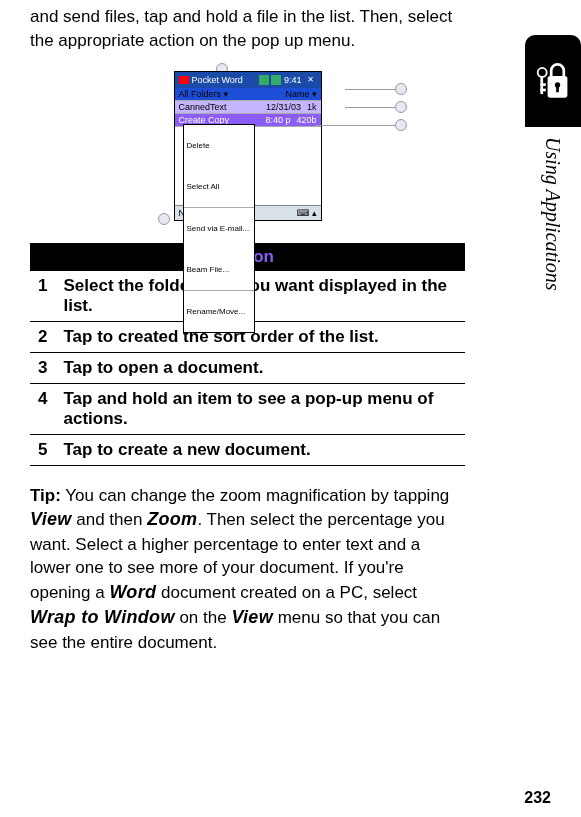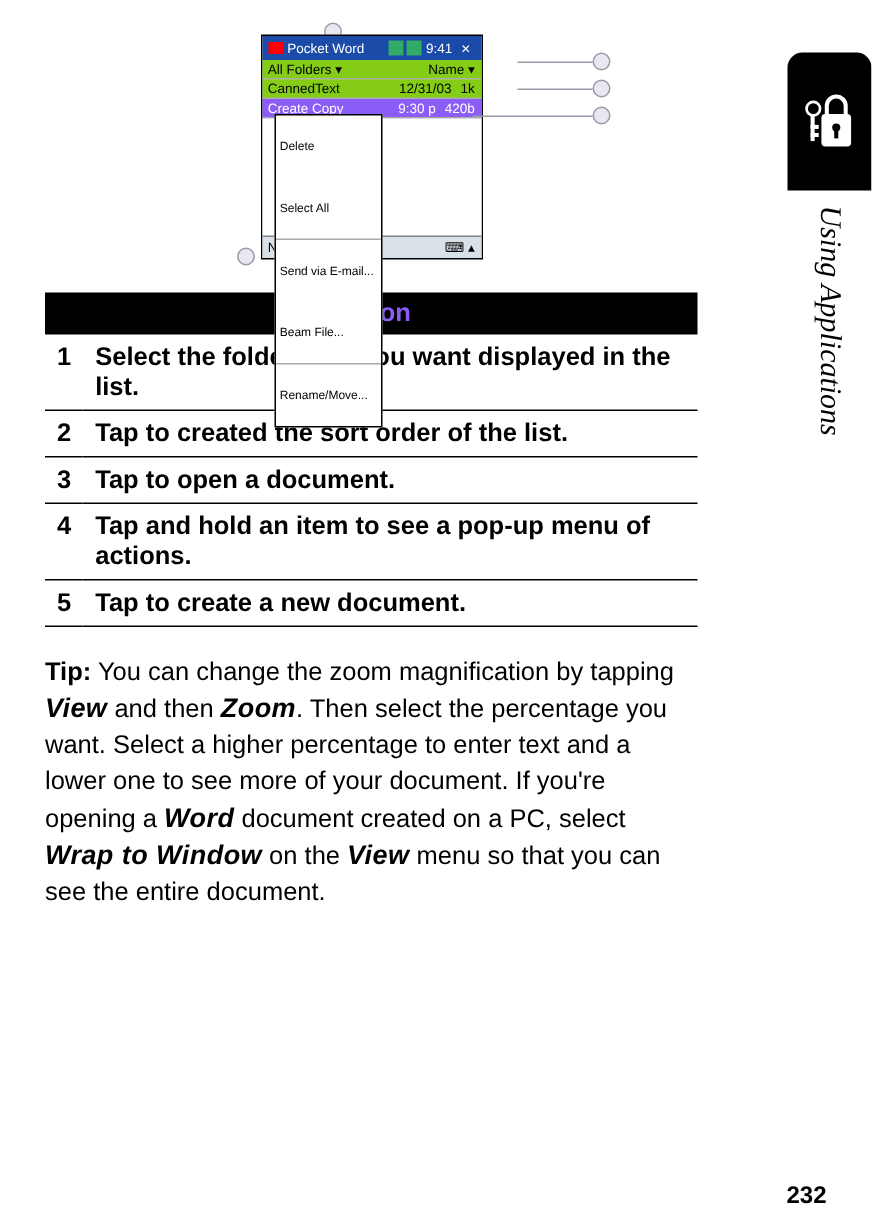--- a/index.html
+++ b/index.html
@@ -35,22 +35,22 @@
       color: #fff;
       padding: 2px 4px;
       display: flex;
       align-items: center;
       gap: 3px;
     }
     .sc-flag { width:10px; height:8px; background:#ff0000; display:inline-block; }
     .sc-icons { margin-left:auto; display:flex; gap:2px; }
     .sc-icon { width:10px; height:10px; background:#3a6; display:inline-block; }
     .sc-close { width:12px; height:12px; background:#1a4ba8; border-radius:50%; color:#fff; display:flex; align-items:center; justify-content:center; font-size:8px; }
-    .sc-row { display:flex; padding:1px 4px; border-bottom:1px solid #aaa; background:#84cc16; color:#000; }
-    .sc-row.header { background:#84cc16;gap:32px; }
+    .sc-row { display:flex; padding:1px 4px; border-bottom:1px solid #aaa; background:#c4b5fd; color:#000; }
+    .sc-row.header { background:#1d4ed8;gap:32px; }
     .sc-row.sel { background:#8b5cf6; color:#fff; }
     .sc-row .c1 { flex:1; }
     .sc-body { height:78px; background:#fff; }
     .sc-menu {
       position:absolute;
       top:52px;
       left:8px;
       background:#fff;
       border:1px solid #000;
       font-size:8px;
@@ -109,20 +109,21 @@
       bottom:10px;
       right:30px;
       font-weight:bold;
       font-size:16px;
     }
   </style>
 </head>
 <body>
 
 <div class="content">
+  <p class="intro-text">and send files, tap and hold a file in the list. Then, select the appropriate action on the pop up menu.</p>
 
   <div class="screenshot-wrap">
 
     <div class="callout" style="top:-8px; left:50%; margin-left:-32px;"></div>
     <div class="callout" style="top:12px; right:58px;"></div>
     <div class="callout" style="top:30px; right:58px;"></div>
     <div class="callout" style="top:48px; right:58px;"></div>
     <div class="callout" style="bottom:-4px; left:50%; margin-left:-90px;"></div>
     <div class="callout-line" style="top:18px; right:70px; width:50px;"></div>
     <div class="callout-line" style="top:36px; right:70px; width:50px;"></div>
@@ -143,21 +144,21 @@
         <span class="c1"><span>All Folders</span> ▾</span>
         <span><span>Name</span> ▾</span>
       </div>
       <div class="sc-row">
         <span class="c1">CannedText</span>
         <span style="margin-right:6px">12/31/03</span>
         <span>1k</span>
       </div>
       <div class="sc-row sel">
         <span class="c1">Create Copy</span>
-        <span style="margin-right:6px">9:30 p</span>
+        <span style="margin-right:6px">8:40 p</span>
         <span>420b</span>
       </div>
       <div class="sc-menu">
         <div>Delete</div>
         <div>Select All</div>
         <div class="hr"></div>
         <div>Send via E-mail...</div>
         <div>Beam File...</div>
         <div class="hr"></div>
         <div>Rename/Move...</div>

